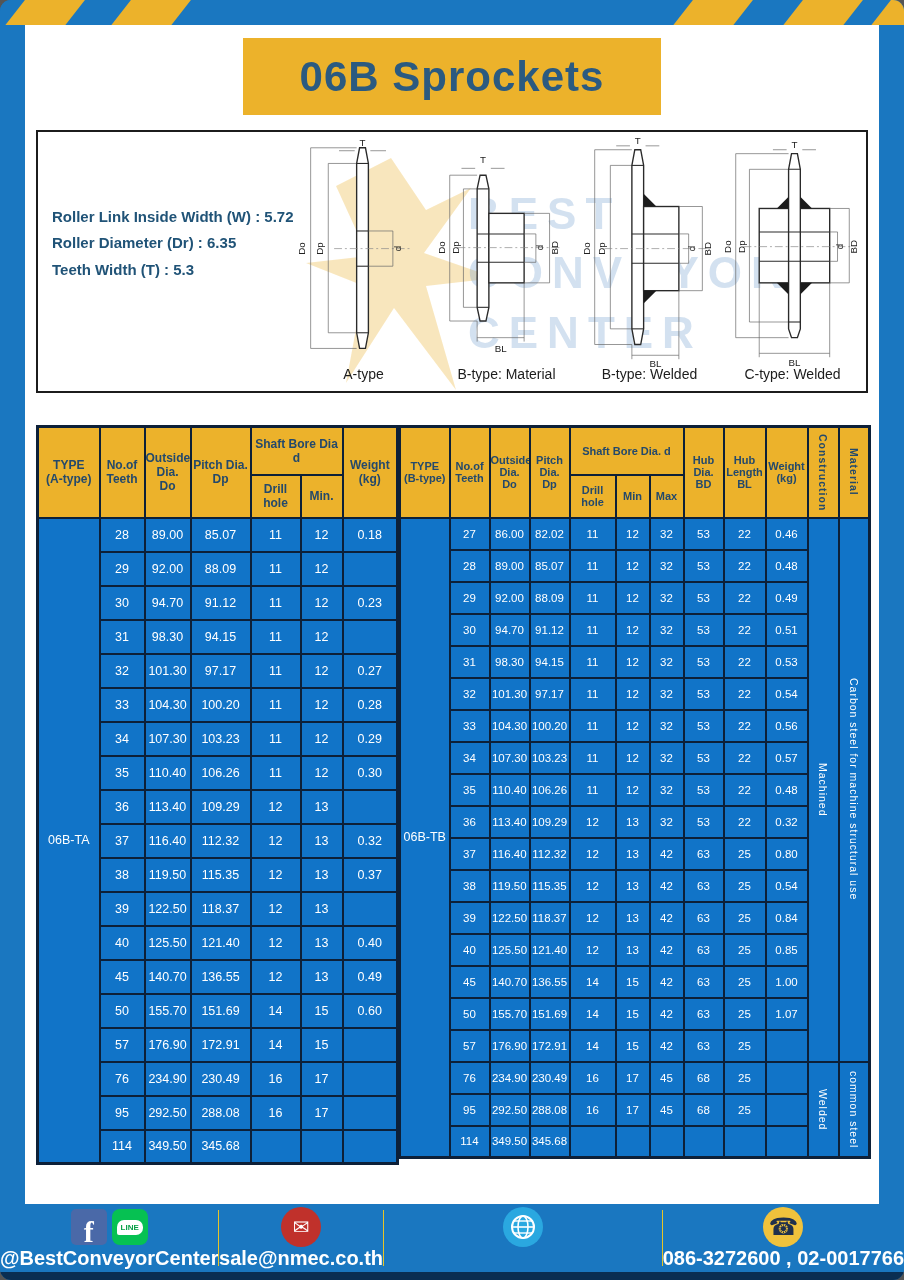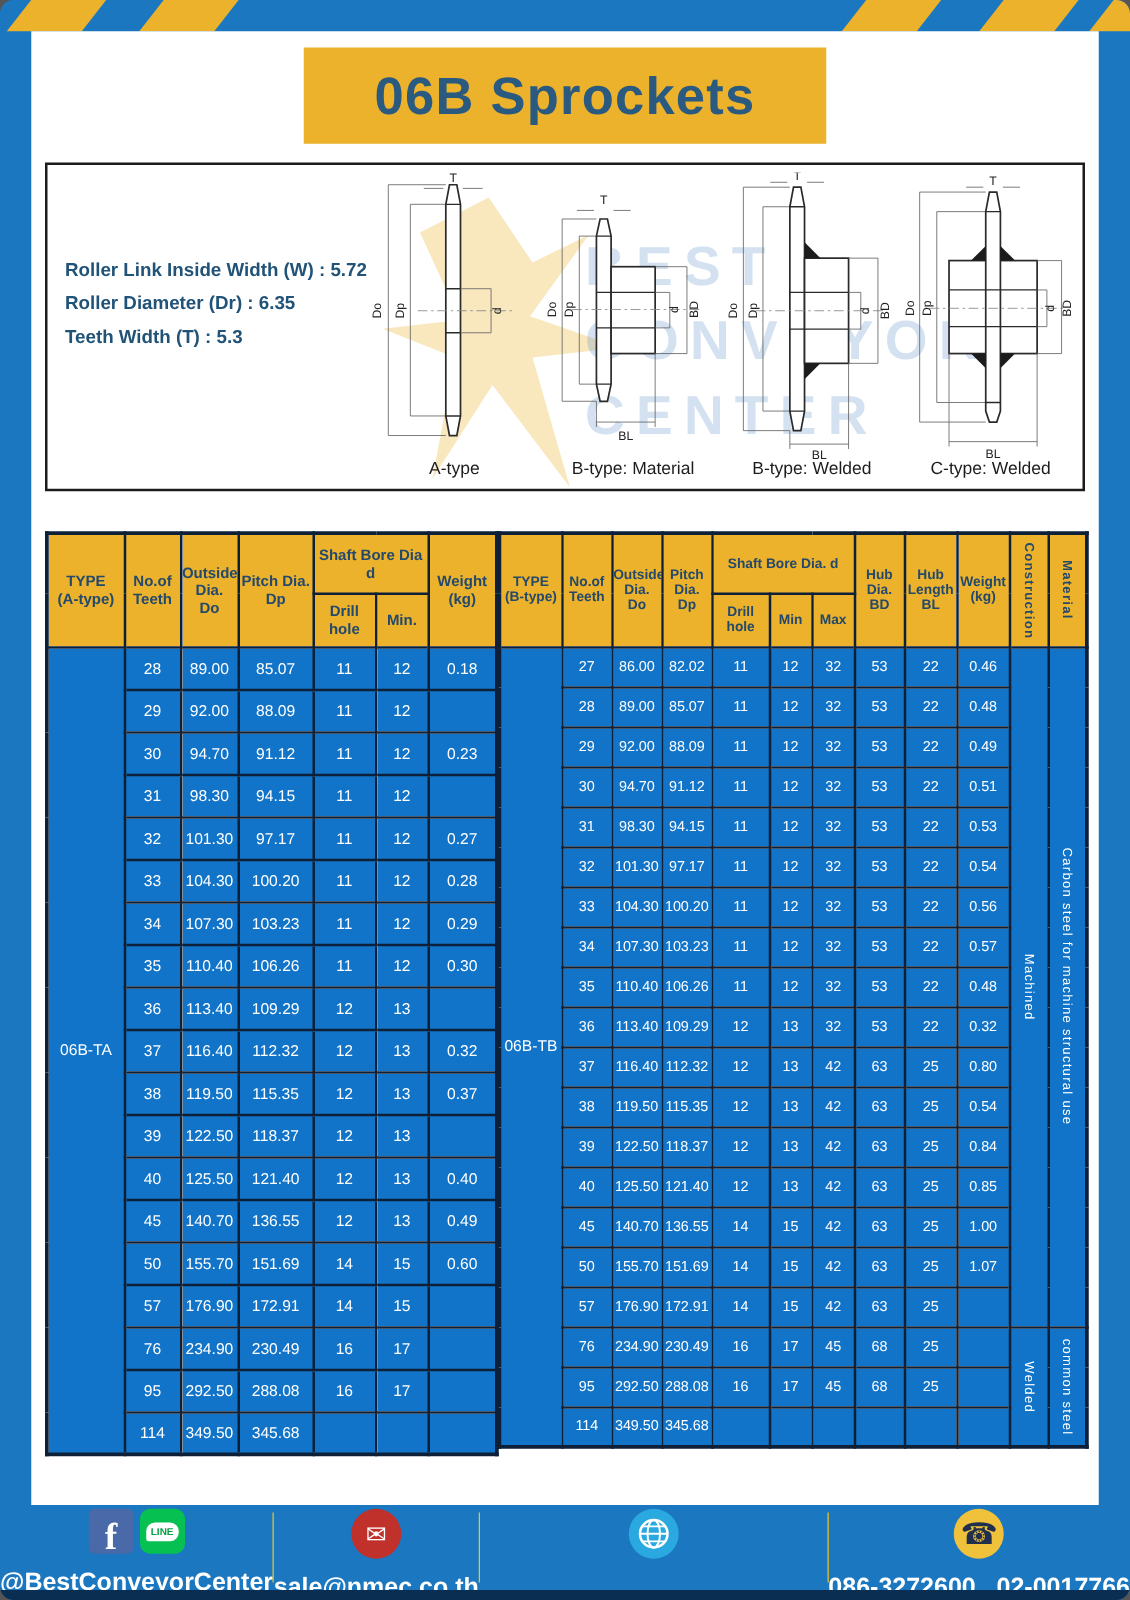--- a/index.html
+++ b/index.html
@@ -41,21 +41,21 @@
   .tbl-b thead tr:first-child{height:48px;} .tbl-b thead tr:last-child{height:43px;}
   .tbl-a tbody tr{height:34px;} .tbl-a tbody td{font-size:12.5px;}
   .tbl-b tbody tr{height:32px;} .tbl-b tbody td{font-size:11.5px;}
   .type-cell{font-size:12.5px !important;}
   .vert-head{writing-mode:vertical-rl;font-size:10.5px !important;letter-spacing:1px;padding:2px 0 !important;}
   .vert-cell{writing-mode:vertical-rl;letter-spacing:1px;font-size:10.5px !important;}
   
   .footer{position:absolute;left:0;bottom:8px;width:904px;height:68px;background:#1a77c0;display:flex;align-items:stretch;}
   .f-sec{display:flex;flex-direction:column;align-items:center;justify-content:flex-start;padding-top:3px;}
   .f-sec .icons{display:flex;gap:5px;align-items:center;height:40px;}
-  .f-sec .f-text{color:#fff;font-weight:bold;font-size:20px;margin-top:12px;white-space:nowrap;}
+  .f-sec .f-text{color:#fff;font-weight:bold;font-size:20px;margin-top:0px;white-space:nowrap;}
   .f-div{width:4px;background:#e7c427;margin:6px 0;}
   .fb-icon{width:36px;height:36px;background:#4a69a8;border-radius:5px;color:#fff;font-weight:bold;font-size:30px;display:flex;align-items:flex-end;justify-content:center;line-height:.9;font-family:"Liberation Serif",serif;}
   .line-icon{width:36px;height:36px;background:#06c152;border-radius:8px;display:flex;align-items:center;justify-content:center;text-align:center;}
   .line-bubble{background:#fff;border-radius:7px 7px 7px 2px;padding:3px 4px;color:#06a046;font-size:8px;font-weight:bold;}
   .round-icon{width:40px;height:40px;border-radius:50%;display:flex;align-items:center;justify-content:center;}
   .mail-icon{background:#c0312b;color:#fff;font-size:20px;}
   .globe-icon{background:#2aa8e0;}
   .phone-icon{background:#f0c23c;color:#20304c;font-size:24px;}
   .bottom-strip{position:absolute;left:0;bottom:0;width:904px;height:8px;background:#0a2e52;}
 </style>

